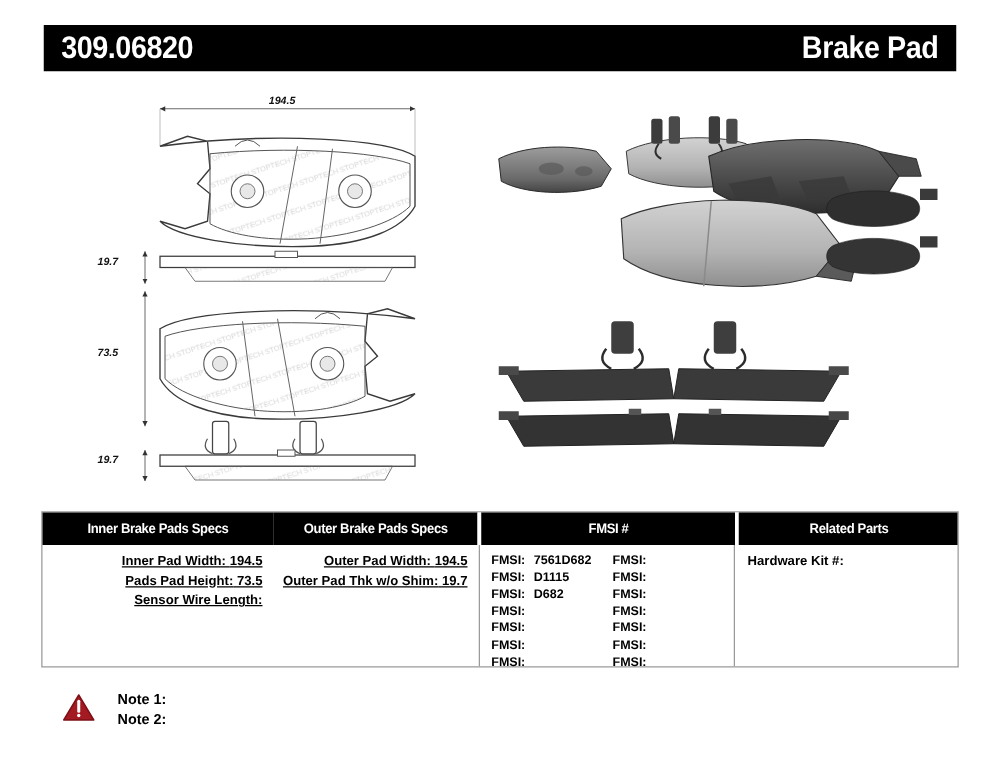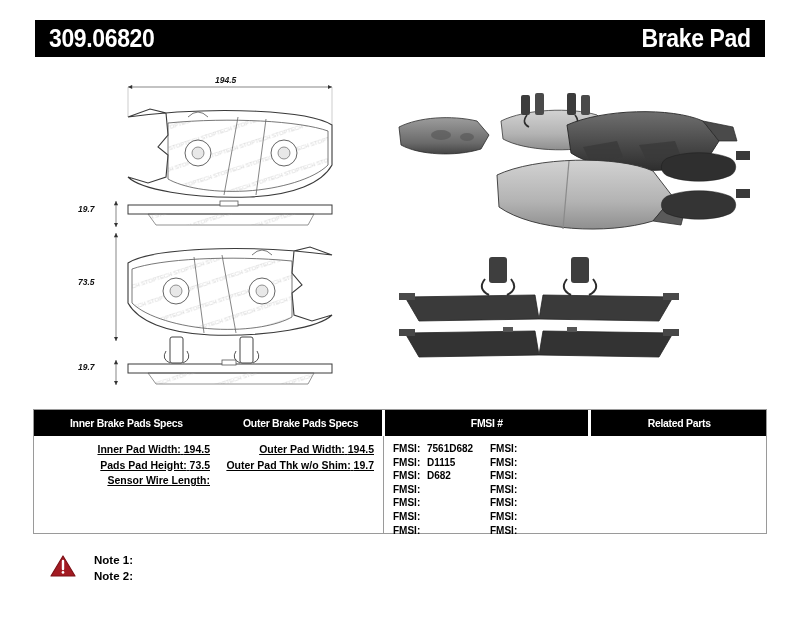--- a/index.html
+++ b/index.html
@@ -449,20 +449,26 @@
             <span class="fmsi-val"></span>
           </div>
           <div class="fmsi-line">
             <span>FMSI:</span>
             <span class="fmsi-val"></span>
           </div>
         </div>
       </div>
     </div>
 
+    <div class="body-cell col-related bordered-left">
+      <div class="related-line">
+        <span>Hardware Kit #:</span>
+        <span></span>
+      </div>
+    </div>
 
   </div>
 </div>
 
 <div class="notes-area">
   <svg class="warn-icon" viewBox="0 0 26 24">
     <path d="M13,2 L25,22 L1,22 Z" fill="#A31A22" stroke="#7d1117" stroke-width="1.2" stroke-linejoin="round"></path>
     <path d="M13,7 L13,15" stroke="#ffffff" stroke-width="2.4" stroke-linecap="round"></path>
     <circle cx="13" cy="18.4" r="1.35" fill="#ffffff"></circle>
   </svg>

